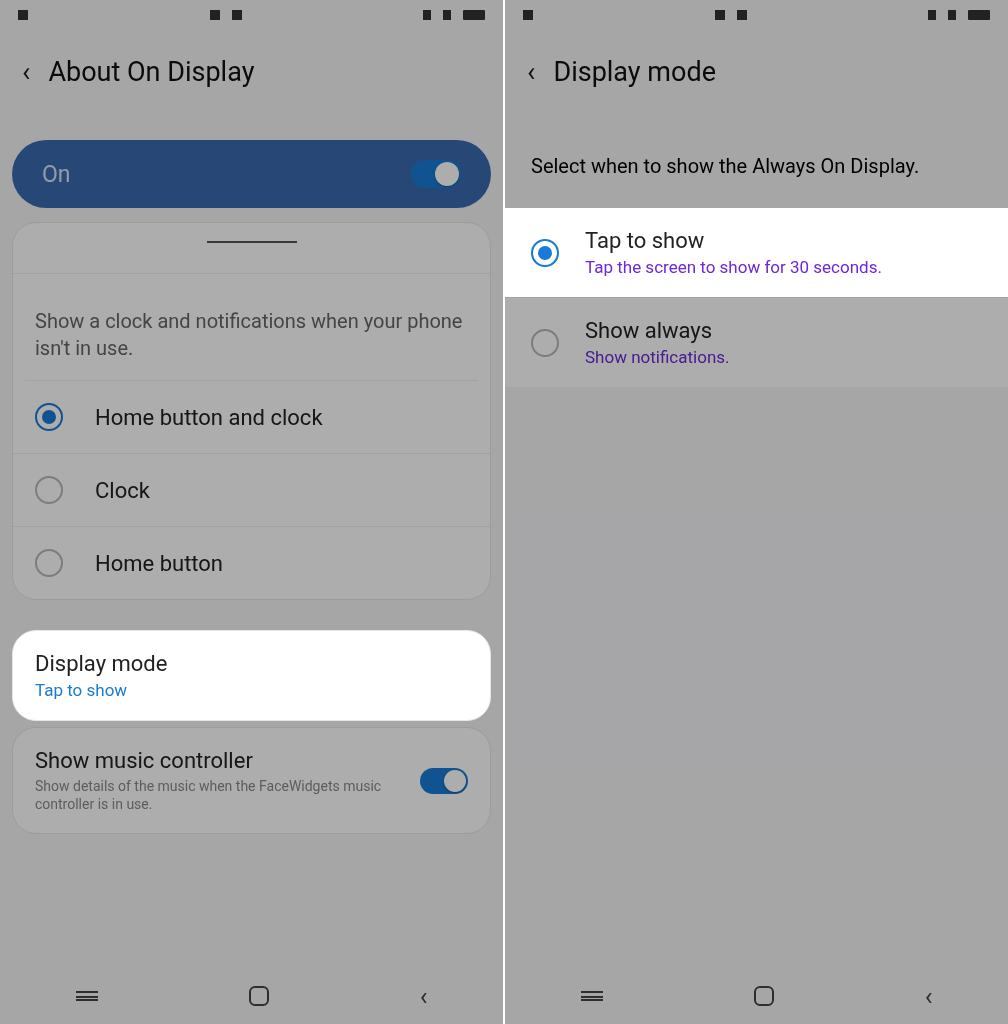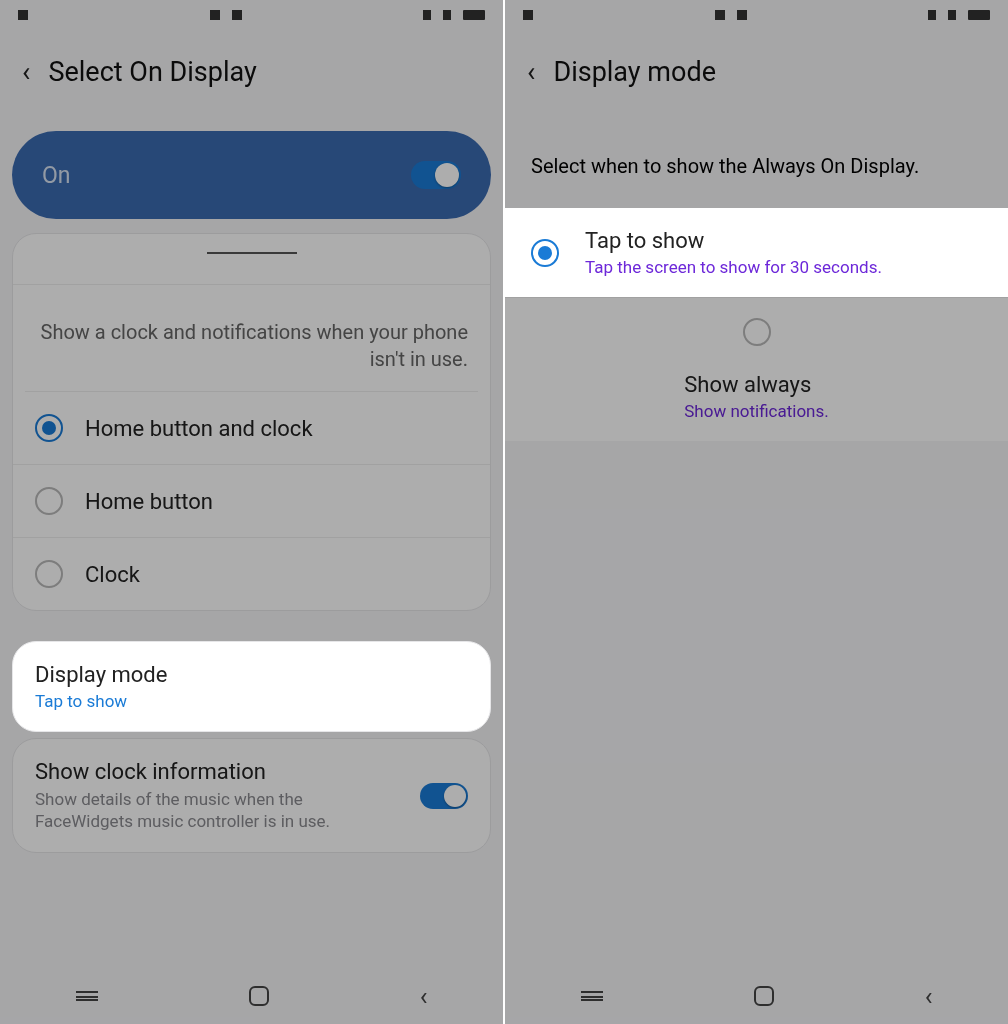--- a/index.html
+++ b/index.html
@@ -20,46 +20,46 @@
   .st-dot { width: 10px; height: 10px; background: #333; }
   .st-bar { width: 8px; height: 10px; background: #333; }
   .st-batt { width: 22px; height: 10px; background: #333; border-radius: 1px; }
 
   
   .hdr { display: flex; align-items: center; gap: 18px; padding: 32px 22px 28px; }
   .hdr .back { font-size: 28px; line-height: 1; color: #222; }
   .hdr .title { font-size: 27px; color: #111; }
 
   
-  .big-toggle { margin: 15px 12px 0; background: #3a6ab0; border-radius: 44px; height: 88px;
+  .big-toggle { margin: 24px 12px 0; background: #3a6ab0; border-radius: 44px; height: 68px;
                 display: flex; align-items: center; justify-content: space-between; padding: 0 30px; }
   .big-toggle .lbl { color: #d8e3f2; font-size: 23px; }
   .switch { width: 50px; height: 28px; background: #1a7bd6; border-radius: 20px; position: relative; }
   .switch::after { content:""; position:absolute; right:2px; top:2px; width:24px; height:24px; background:#fff; border-radius:50%; box-shadow:0 1px 2px rgba(0,0,0,.3); }
   .switch.sm { width: 48px; height: 26px; background:#1a7bd6; }
   .switch.sm::after { width:22px; height:22px; }
 
   
   .card { background:#fff; border:1px solid #e6e6e8; border-radius:24px; margin:18px 12px 0; padding: 0; }
   .desc { padding: 34px 22px 18px; color:#666; font-size:20px; line-height:1.35; }
   .handle { width: 90px; height:0; border-top:2px solid #555; margin: 18px auto 0; }
 
-  .radio-row { display:flex; align-items:center; gap:22px; padding:22px 22px; }
+  .radio-row { display:flex; align-items:center; gap:32px; padding:22px 22px; }
   .radio-row + .radio-row { border-top:1px solid #eee; }
   .radio { width:28px; height:28px; border:2px solid #b8b8b8; border-radius:50%; flex:0 0 auto; display:flex; align-items:center; justify-content:center; }
   .radio.sel { border-color:#1a7bd6; }
   .radio.sel::after { content:""; width:14px; height:14px; background:#1a7bd6; border-radius:50%; }
   .radio-txt { font-size:22px; color:#222; }
   .radio-sub { font-size:17px; color:#6d28d9; margin-top:4px; }
   .radio-col { display:flex; flex-direction:column; }
 
   .row { padding: 20px 22px; display:flex; align-items:center; justify-content:space-between; gap:16px; }
   .row .maintxt { font-size:22px; color:#222; }
   .row .subtxt { font-size:17px; color:#1a7bd6; margin-top:4px; }
-  .row .sub2 { font-size:17px; color:#8a8a8f; margin-top:4px; line-height:1.3; }
+  .row .sub2 { font-size:14px; color:#8a8a8f; margin-top:4px; line-height:1.3; }
 
   .badge { width:20px; height:20px; background:#d26a1c; border-radius:50%; color:#fff; font-size:13px;
            display:flex; align-items:center; justify-content:center; font-weight:600; }
 
   .navbar { position:absolute; bottom:0; left:0; right:0; height:56px; display:flex; justify-content:space-around; align-items:center; }
   .nav-recent { width:22px; height:0; border-top:2px solid #444; border-bottom:2px solid #444; padding:3px 0; border-left:none; }
   .nav-recent span { display:block; width:22px; border-top:2px solid #444; }
   .nav-home { width:20px; height:20px; border:2px solid #444; border-radius:6px; }
   .nav-back { font-size:26px; color:#444; }
 
@@ -82,61 +82,61 @@
       </div>
     <div class="st-group">
         <div class="st-bar"></div>
         <div class="st-bar"></div>
         <div class="st-batt"></div>
       </div>
   </div>
 
   <div class="hdr">
     <span class="back">‹</span>
-    <span class="title">Select On Display</span>
+    <span class="title">About On Display</span>
   </div>
 
   <div class="big-toggle">
     <span class="lbl">On</span>
     <div class="switch"></div>
   </div>
 
-  <div class="card" style="margin-top:14px;text-align:right;">
+  <div class="card" style="margin-top:14px;">
     <div class="handle"></div>
     <div style="height:30px;"></div>
     <div style="border-top:1px solid #eee;"></div>
     <div class="desc">Show a clock and notifications when your phone isn't in use.</div>
     <div style="border-top:1px solid #eee; margin:0 12px;"></div>
     <div class="radio-row">
       <div class="radio sel"></div>
       <div class="radio-txt">Home button and clock</div>
     </div>
     <div class="radio-row">
       <div class="radio"></div>
-      <div class="radio-txt">Home button</div>
+      <div class="radio-txt">Clock</div>
     </div>
     <div class="radio-row">
       <div class="radio"></div>
-      <div class="radio-txt">Clock</div>
+      <div class="radio-txt">Home button</div>
     </div>
   </div>
 
   <div class="card nodim" style="margin-top:30px; border-radius:24px;">
     <div class="row">
       <div>
         <div class="maintxt">Display mode</div>
         <div class="subtxt">Tap to show</div>
       </div>
     </div>
   </div>
 
   <div class="card" style="margin-top:6px;">
     <div class="row">
       <div style="flex:1;">
-        <div class="maintxt">Show clock information</div>
+        <div class="maintxt">Show music controller</div>
         <div class="sub2">Show details of the music when the FaceWidgets music controller is in use.</div>
       </div>
       <div class="switch sm"></div>
     </div>
   </div>
 
 
   <div class="navbar">
     <div class="nav-recent">
         <span></span>
@@ -173,21 +173,21 @@
 
   <div class="nodim">
     <div class="list-item">
       <div class="radio sel"></div>
       <div class="radio-col">
         <div class="radio-txt">Tap to show</div>
         <div class="radio-sub">Tap the screen to show for 30 seconds.</div>
       </div>
     </div>
   </div>
-  <div class="list-item" style="background:#fff;flex-direction:column;">
+  <div class="list-item" style="background:#fff;">
     <div class="radio"></div>
     <div class="radio-col">
       <div class="radio-txt">Show always</div>
       <div class="radio-sub">Show notifications.</div>
     </div>
   </div>
 
   <div class="navbar">
     <div class="nav-recent">
         <span></span>

